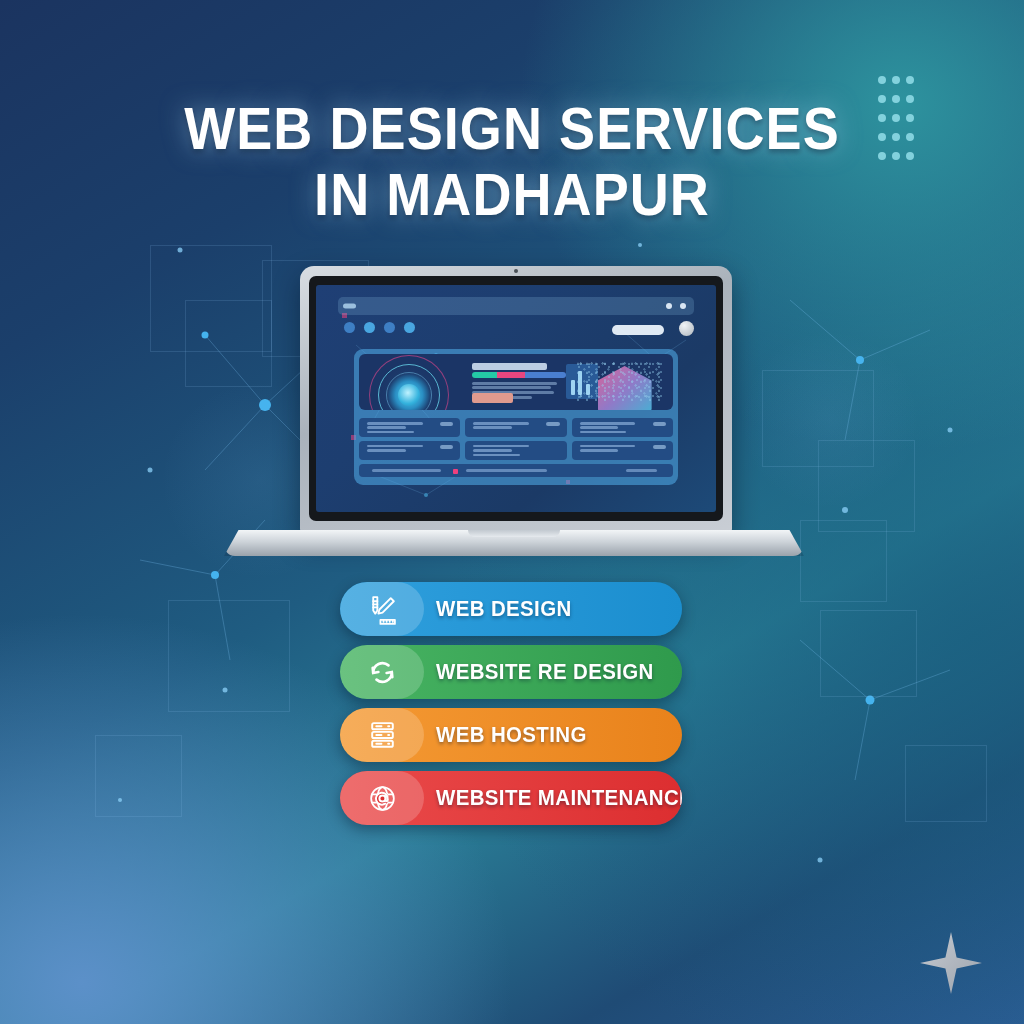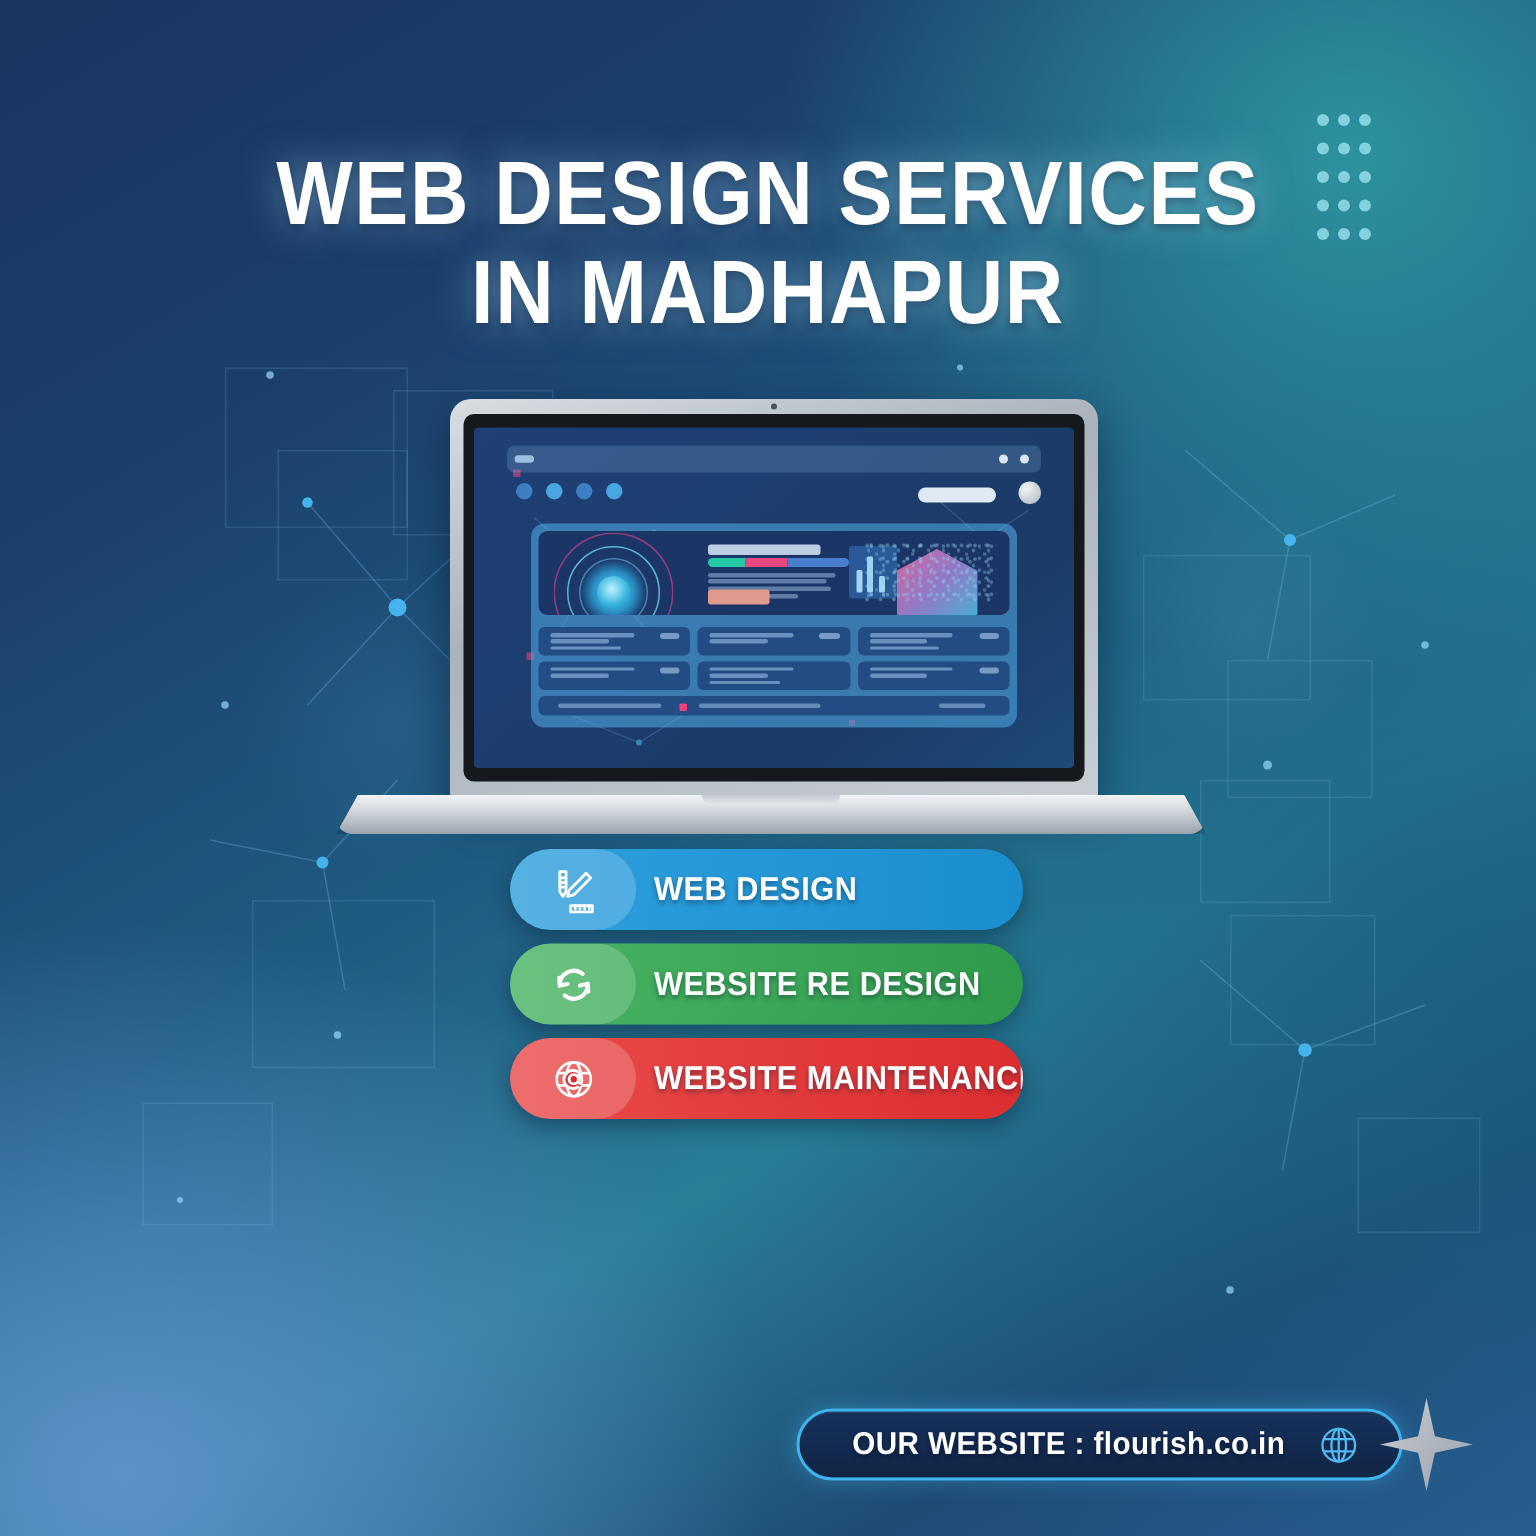--- a/index.html
+++ b/index.html
@@ -171,21 +171,21 @@
     clip-path: polygon(2.5% 0%, 97.5% 0%, 100% 100%, 0% 100%);
     box-shadow: 0 10px 22px rgba(0,12,30,0.40);
   }
   .notch {
     position: absolute; left: 50%; transform: translateX(-50%); top: 264px;
     width: 92px; height: 7px; border-radius: 0 0 8px 8px;
     background: linear-gradient(180deg, #c2c9d0, #e6eaee);
   }
 
   
-  .services { position: absolute; left: 340px; top: 566px; width: 342px; }
+  .services { position: absolute; left: 340px; top: 582px; width: 342px; }
   .pill {
     position: relative; height: 54px; border-radius: 27px;
     display: flex; align-items: center; margin-bottom: 9px;
     box-shadow: 0 5px 14px rgba(2,18,40,0.38);
     overflow: hidden;
   }
   .pill .iconcap {
     position: absolute; left: 0; top: 0; height: 54px; width: 84px;
     border-radius: 27px;
     display: flex; align-items: center; justify-content: center;
@@ -442,43 +442,45 @@
         <svg viewBox="0 0 32 32" fill="none" stroke="#ffffff" stroke-width="2.6" stroke-linecap="round">
           <path d="M25 16a9 9 0 0 1-14.8 6.9"></path>
           <path d="M7 16a9 9 0 0 1 14.8-6.9"></path>
           <path d="M6.5 11.5L7 16.5l5-1"></path>
           <path d="M25.5 20.5L25 15.5l-5 1"></path>
         </svg>
       </span>
       <span class="ptext">WEBSITE RE DESIGN</span>
     </div>
 
+    <div class="pill p-orange">
+      <span class="iconcap">
+        <svg viewBox="0 0 32 32" fill="none" stroke="#ffffff" stroke-width="1.9" stroke-linecap="round">
+          <rect x="6" y="4" width="20" height="6" rx="1.6"></rect>
+          <rect x="6" y="12.5" width="20" height="6" rx="1.6"></rect>
+          <rect x="6" y="21" width="20" height="6" rx="1.6"></rect>
+          <path d="M10 7h5M10 15.5h5M10 24h5"></path>
+          <path d="M21.5 7h1M21.5 15.5h1M21.5 24h1"></path>
+        </svg>
+      </span>
+      <span class="ptext">WEB HOSTING</span>
+    </div>
 
 
     <div class="pill p-red">
       <span class="iconcap">
         <svg viewBox="0 0 32 32" fill="none" stroke="#ffffff" stroke-width="1.7">
           <circle cx="16" cy="16" r="11"></circle>
           <ellipse cx="16" cy="16" rx="5" ry="11"></ellipse>
           <path d="M5.5 12h21M5.5 20h21"></path>
           <circle cx="16" cy="16" r="6.2" fill="#dc2e30" stroke="none"></circle>
           <circle cx="16" cy="16" r="3" stroke-width="1.9"></circle>
           <path d="M19 13.5v4c0 1.6 2.2 1.6 2.2-.6A5.8 5.8 0 1 0 18.6 21" stroke-width="1.9" stroke-linecap="round"></path>
         </svg>
       </span>
       <span class="ptext">WEBSITE MAINTENANCE</span>
     </div>
   </div>
 
 
-  <div class="footpill" id="web-pill">
-    <span class="ftext">OUR WEBSITE : flourish.co.in</span>
-    <span>
-      <svg width="29" height="29" viewBox="0 0 32 32" fill="none" stroke="#4fb8ef" stroke-width="1.7">
-        <circle cx="16" cy="16" r="12"></circle>
-        <ellipse cx="16" cy="16" rx="5.4" ry="12"></ellipse>
-        <path d="M4.4 11.5h23.2M4.4 20.5h23.2M16 4v24"></path>
-      </svg>
-    </span>
-  </div>
 
   <div class="sparkle"></div>
 </div>
 
 </body></html>

